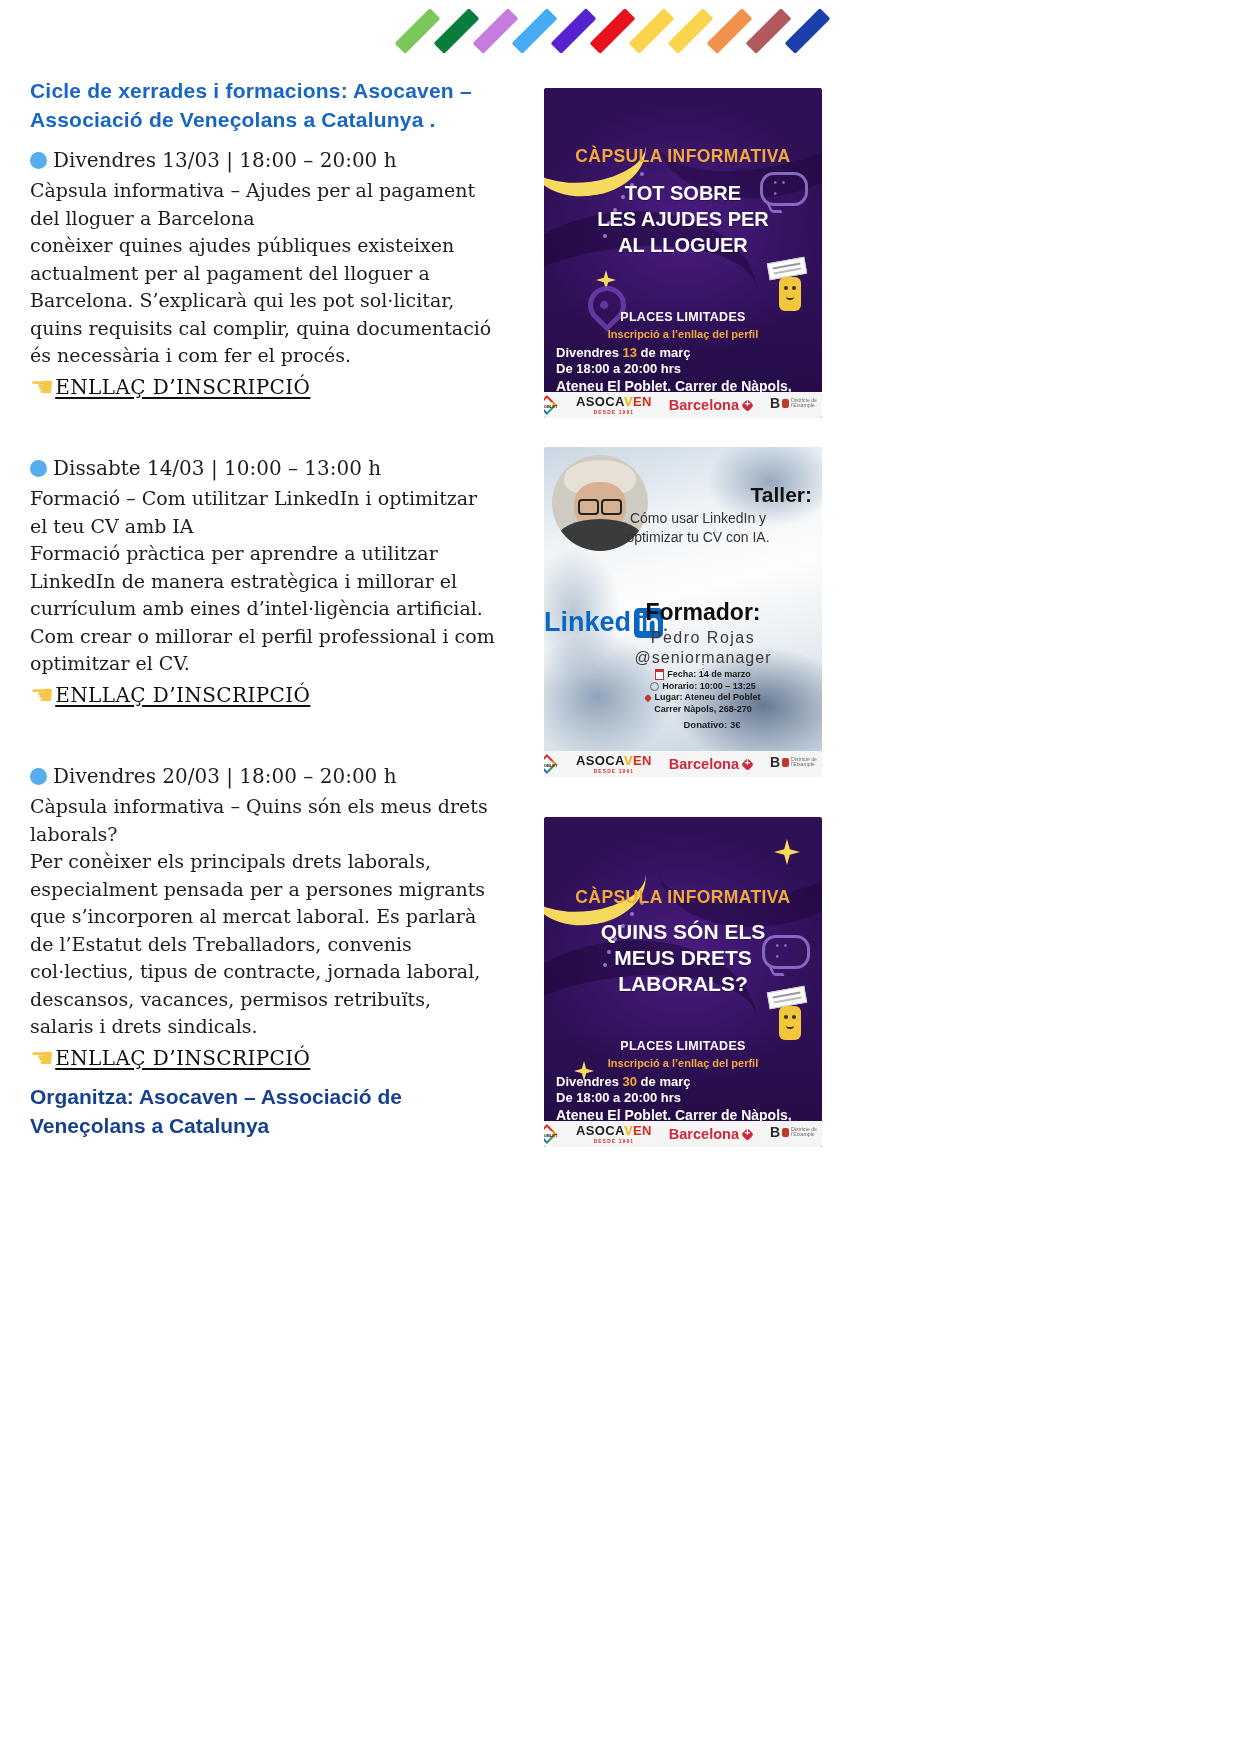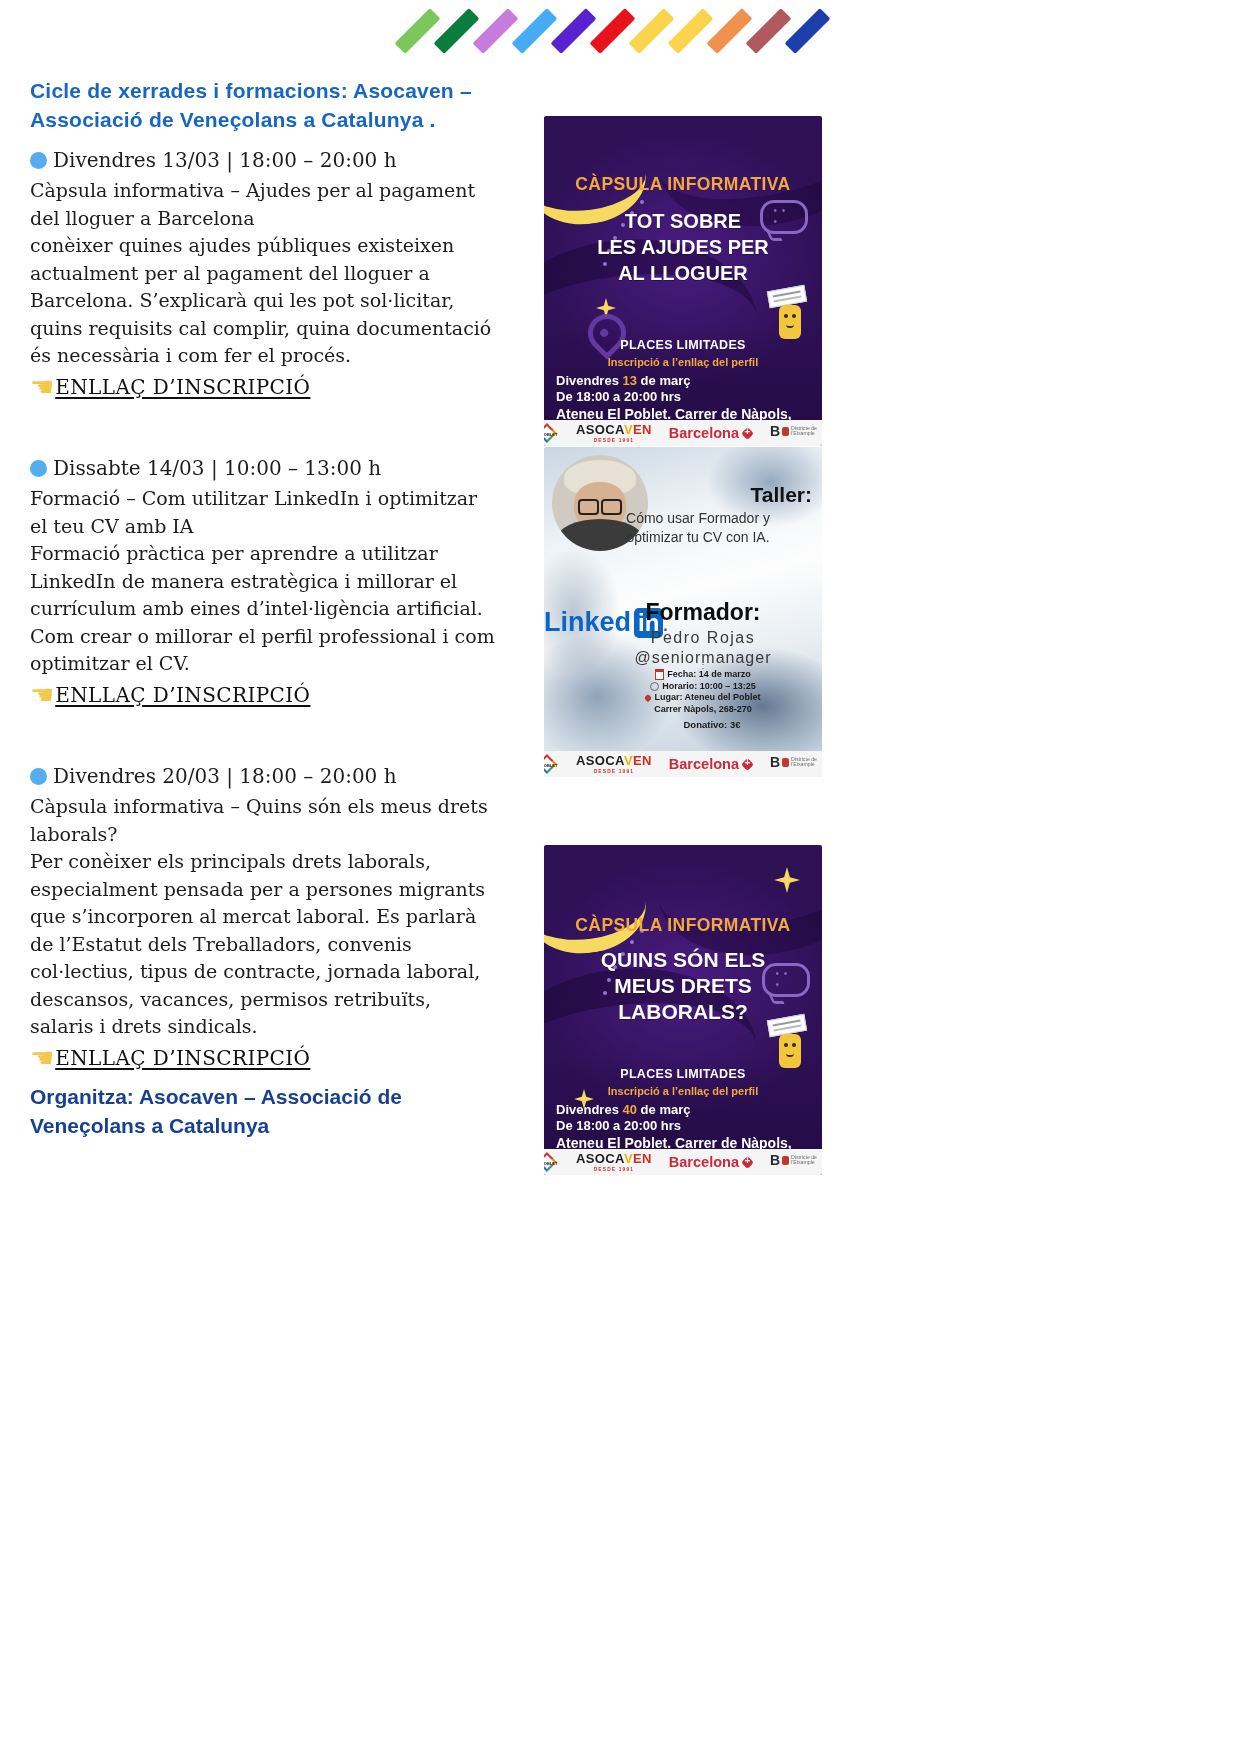--- a/index.html
+++ b/index.html
@@ -60,21 +60,21 @@
   .bcn-sym{position:relative;width:11px;height:11px;}
   .bcn-sym::before{content:"";position:absolute;inset:1px;background:#CE2A3C;border-radius:30%;transform:rotate(45deg);}
   .bcn-sym::after{content:"+";position:absolute;left:0;right:0;top:-1.5px;text-align:center;color:#fff;font-size:10px;font-weight:bold;}
   .logo-eix{display:flex;align-items:flex-start;gap:2px;flex:none;}
   .eix-b{font-weight:bold;font-size:14px;color:#2b2b2b;line-height:14px;}
   .eix-sym{width:7px;height:9px;background:#c0392b;border-radius:2px;margin-top:3px;flex:none;}
   .eix-text{font-size:8px;line-height:8px;transform:scale(.65);transform-origin:left top;color:#6f6f6f;margin-top:2px;}
 
   
   .capsula{background:radial-gradient(150px 130px at 50% 42%,#4A1C82 0%,#3A1568 55%,#2E1055 100%);
-           font-family:"Liberation Sans",sans-serif;margin-top:28px;}
+           font-family:"Liberation Sans",sans-serif;}
   .wave1{position:absolute;top:-42px;right:-64px;width:230px;height:120px;border-radius:50%;
          border-bottom:30px solid rgba(26,7,54,.45);transform:rotate(-12deg);}
   .wave2{position:absolute;bottom:20px;left:-56px;width:270px;height:150px;border-radius:50%;
          border-top:36px solid rgba(24,6,50,.5);transform:rotate(-7deg);}
   .shade{position:absolute;left:0;right:0;bottom:26px;height:95px;
          background:linear-gradient(180deg,rgba(20,5,45,0),rgba(20,5,45,.35));}
   .swoosh{position:absolute;left:-16px;top:22px;width:118px;height:72px;border-radius:50%;
           border-bottom:14px solid #F5DA5F;transform:rotate(-8deg);}
   .sparkle{position:absolute;background:#F5DA5F;
            clip-path:polygon(50% 0,61% 39%,100% 50%,61% 61%,50% 100%,39% 61%,0 50%,39% 39%);}
@@ -249,21 +249,21 @@
     <div class="wc wc-ml"></div>
     <div class="wc wc-bl"></div>
     <div class="wc wc-br"></div>
     <div class="avatar">
       <span class="cap"></span>
       <span class="face"></span>
       <span class="glasses"></span>
       <span class="shirt"></span>
     </div>
     <div class="taller">Taller:</div>
-    <div class="subtitle preline">Cómo usar Formador y
+    <div class="subtitle preline">Cómo usar LinkedIn y
 optimizar tu CV con IA.</div>
     <div class="li-logo"><span>Linked</span><span class="li-in">in</span><span class="li-dot">.</span></div>
     <div class="formador">Formador:</div>
     <div class="tname">Pedro Rojas</div>
     <div class="thandle">@seniormanager</div>
     <div class="colon">:</div>
     <div class="details">
       <div class="drow">
           <span class="ic-cal"></span>
           <span>Fecha: 14 de marzo</span>
@@ -312,21 +312,21 @@
     <div class="badge" style="top:70px;">CÀPSULA INFORMATIVA</div>
     <div class="ptitle preline" style="top:102px;font-size:21px;">QUINS SÓN ELS
 MEUS DRETS
 LABORALS?</div>
     <div class="mascot">
       <span class="sign"></span>
       <span class="guy"></span>
     </div>
     <div class="places">PLACES LIMITADES</div>
     <div class="inscr">Inscripció a l’enllaç del perfil</div>
-    <div class="pdate"><span>Divendres</span> <span class="date-num">40</span> <span>de març</span></div>
+    <div class="pdate"><span>Divendres</span> <span class="date-num">30</span> <span>de març</span></div>
     <div class="ptime">De 18:00 a 20:00 hrs</div>
     <div class="pvenue">Ateneu El Poblet. Carrer de Nàpols, 268–270.</div>
     <div class="logo-strip">
       <span class="logo-poblet">
           <span class="diamond"></span>
           <span class="poblet-text">el POBLET</span>
         </span>
       <span class="logo-asocaven"><span class="asoc-main"><span>ASOCA</span><span class="asoc-v">V</span><span class="asoc-en">EN</span></span><span class="asoc-sub">DESDE 1991</span></span>
       <span class="logo-bcn">
           <span>Barcelona</span>

